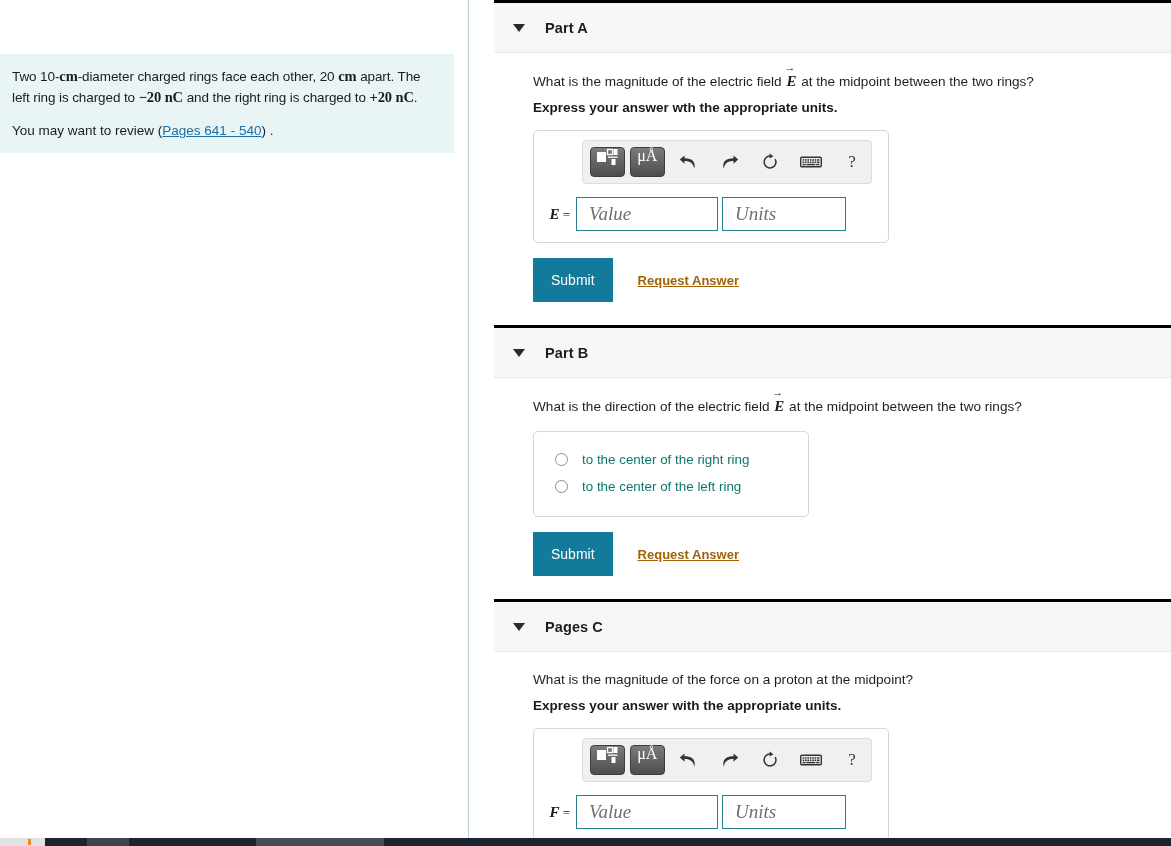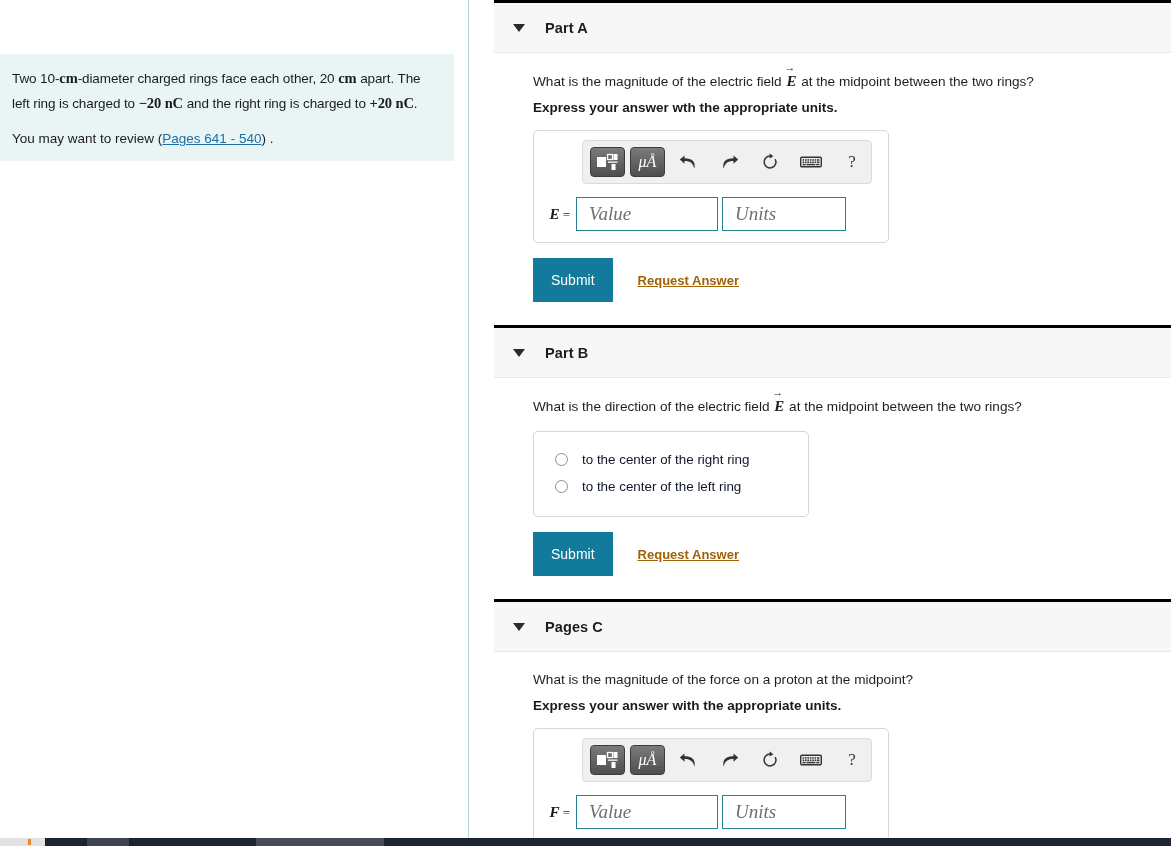--- a/index.html
+++ b/index.html
@@ -16,21 +16,21 @@
   #left-panel {
     position: absolute; left: 0; top: 0; width: 468px; height: 838px;
     background:#ffffff;
   }
   #problem-box {
     position: absolute; left: 0; top: 54px; width: 454px;
     background: #e9f5f5;
     padding: 12px 16px 14px 12px;
   }
   .prob-line {
-    font-size: 13.5px; color: #1b1b1b; line-height: 25px;
+    font-size: 13.5px; color: #1b1b1b; line-height: 20px;
     letter-spacing: -0.1px;
   }
   .prob-line2 { margin-top: 14px; font-size:13.5px; color:#1b1b1b; line-height:17px;}
   .mathvar { font-family:"Liberation Serif", serif; font-weight:bold; font-size:14.5px; }
   .review-link { color:#1c6ea4; text-decoration: underline; font-size:13.5px; }
 
   #panel-divider {
     position:absolute; left:468px; top:0; width:1px; height:838px;
     background:#b9cdd8;
   }
@@ -84,22 +84,22 @@
   .toolbar {
     background:#f0f0f0; border:1px solid #dcdcdc; border-radius:4px;
     height:44px; display:flex; align-items:center;
     padding-left:7px; gap:3px;
     margin-left:39px; margin-right:7px;
   }
   .tb-btn {
     width:35px; height:30px; border-radius:4px;
     background:linear-gradient(#7b7b7b,#4e4e4e);
     border:1px solid #3d3d3d;
-    display:flex; align-items:center; justify-content:center;
-    cursor:pointer; margin-right:2px;font-style:italic;
+    display:flex; align-items:flex-start; justify-content:center;
+    cursor:pointer; margin-right:2px;
   }
   .tb-icon-math { display:block; }
   .tb-mu {
     color:#ffffff; font-family:"Liberation Serif", serif; font-size:16px;
     line-height:1;
   }
   .tb-plain {
     width:34px; height:30px; display:flex; align-items:center; justify-content:center;
     cursor:pointer; color:#333; margin:0 2px;
   }
@@ -137,21 +137,21 @@
   .radio-box {
     margin-top:15px; width:276px;
     border:1px solid #d6d6d6; border-radius:5px; background:#fff;
     padding:14px 0 16px 0;
   }
   .radio-item { display:flex; align-items:center; padding:6px 0 6px 21px; cursor:pointer; }
   .radio-dot {
     width:13px; height:13px; border-radius:50%;
     border:1px solid #8d8d8d; background:#fff; flex:none;
   }
-  .radio-label { font-size:13.4px; color:#0f172a; margin-left:14px; }
+  .radio-label { font-size:13.4px; color:#0f766e; margin-left:14px; }
 
   
   #bottom-bar { position:absolute; left:0; top:838px; width:1171px; height:8px; background:#1c2331; }
   #bb-left { position:absolute; left:0; top:838px; width:45px; height:8px; background:#e2e2e0; }
   #bb-orange { position:absolute; left:28px; top:839px; width:3px; height:6px; background:#e88a22; }
   #bb-thumb { position:absolute; left:87px; top:838px; width:42px; height:8px; background:#3e4452; }
   #bb-thumb2 { position:absolute; left:256px; top:838px; width:128px; height:8px; background:#454b58; }
 </style>
 </head>
 <body>

